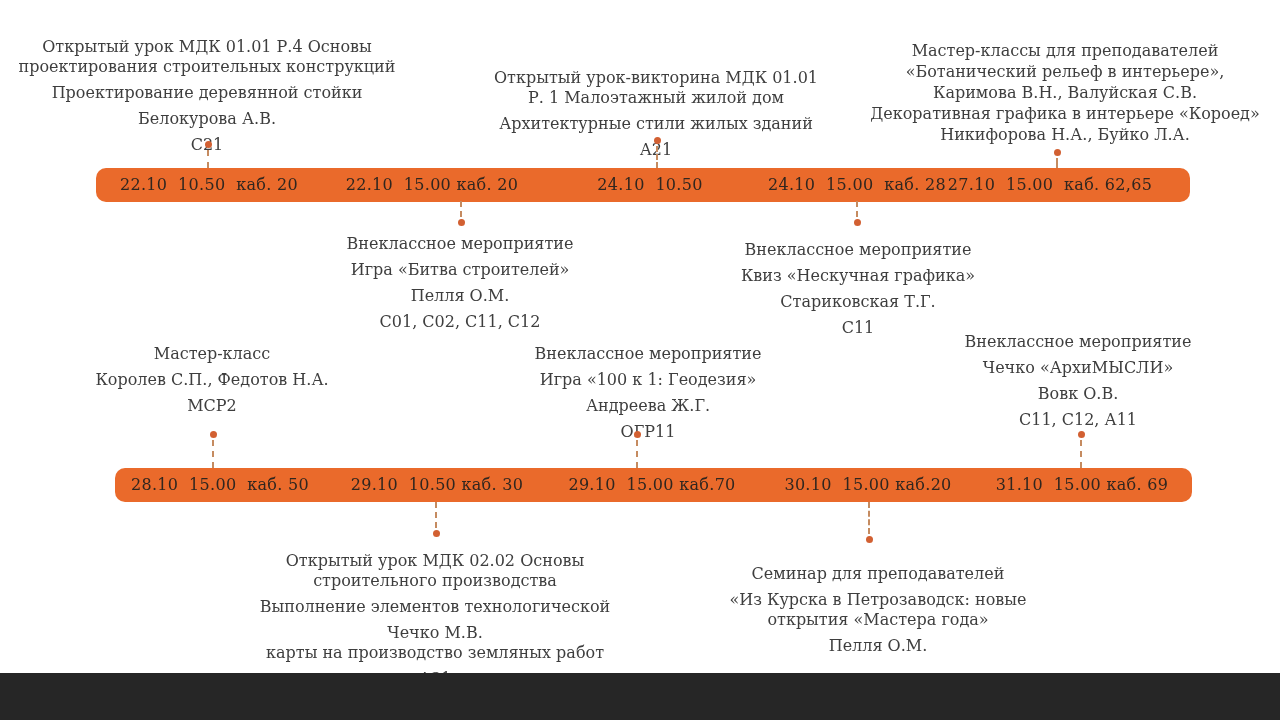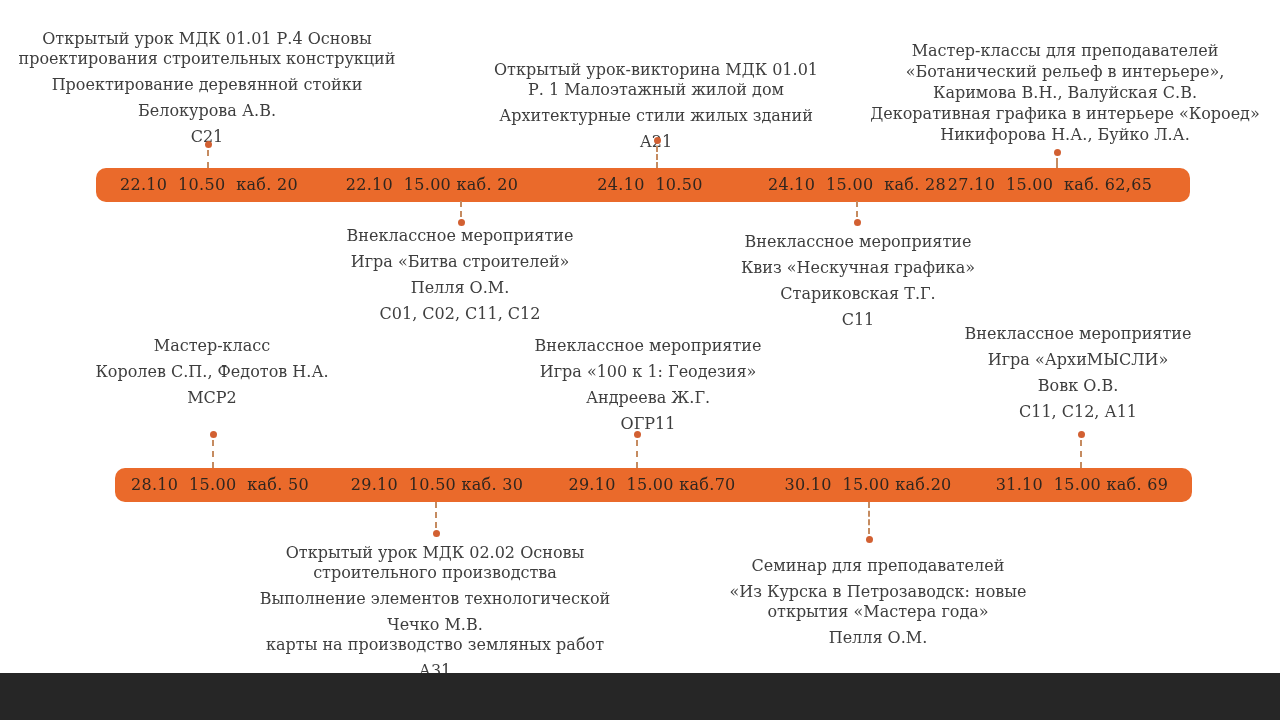--- a/index.html
+++ b/index.html
@@ -13,21 +13,21 @@
 
   .bar{position:absolute;height:34px;background:var(--bar);border-radius:10px;}
   .bar .slot{
     position:absolute;top:0;height:34px;line-height:34px;
     transform:translateX(-50%);white-space:pre;
     font-size:16px;color:var(--bar_text);letter-spacing:.3px;
   }
 
   .event{position:absolute;transform:translateX(-50%);text-align:center;font-size:16px;}
   .event .ln{line-height:20px;margin-top:6px;white-space:nowrap;}
-  .event .ln:first-child{margin-top:4px;}
+  .event .ln:first-child{margin-top:12px;}
   .event .ln.cont{margin-top:0;}
   .event.tight .ln{margin-top:1px;}
   .event.tight .ln:first-child{margin-top:0;}
 
   .connector{position:absolute;width:0;border-left:2px dashed var(--dash);}
   .connector .dot{position:absolute;width:7px;height:7px;border-radius:50%;background:var(--dot);left:-4.5px;}
   .connector.dot-top .dot{top:-9px;}
   .connector.dot-bottom .dot{bottom:-9px;}
 
   .footer-strip{position:absolute;left:0;top:673px;width:1280px;height:47px;background:var(--footer);}
@@ -107,21 +107,21 @@
 
   <div class="event" style="left:648px;top:332px;">
     <div class="ln">Внеклассное мероприятие</div>
     <div class="ln">Игра «100 к 1: Геодезия»</div>
     <div class="ln">Андреева Ж.Г.</div>
     <div class="ln">ОГР11</div>
   </div>
 
   <div class="event" style="left:1078px;top:320px;">
     <div class="ln">Внеклассное мероприятие</div>
-    <div class="ln">Игра «АрхиМЫСЛИ»</div>
+    <div class="ln">Чечко «АрхиМЫСЛИ»</div>
     <div class="ln">Вовк О.В.</div>
     <div class="ln">С11, С12, А11</div>
   </div>
 
   <div class="connector dot-top" style="left:212px;top:440px;height:28px;">
       <span class="dot"></span>
     </div>
   <div class="connector dot-top" style="left:636px;top:440px;height:28px;">
       <span class="dot"></span>
     </div>

